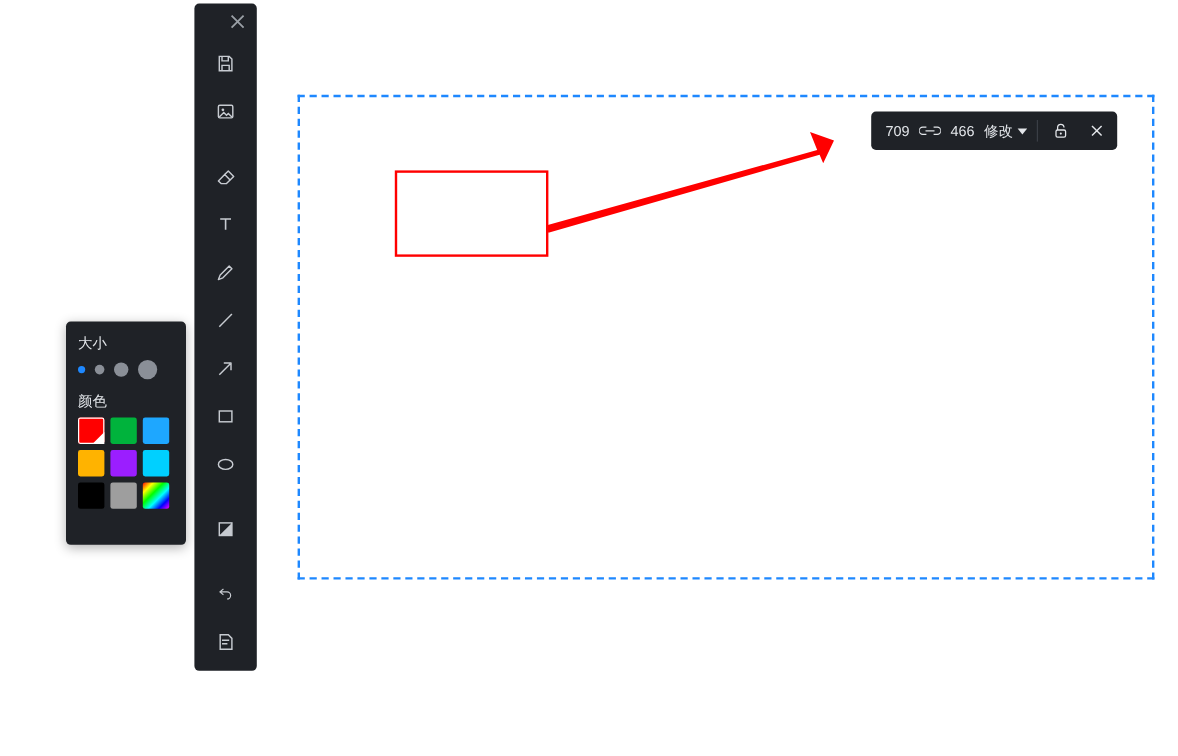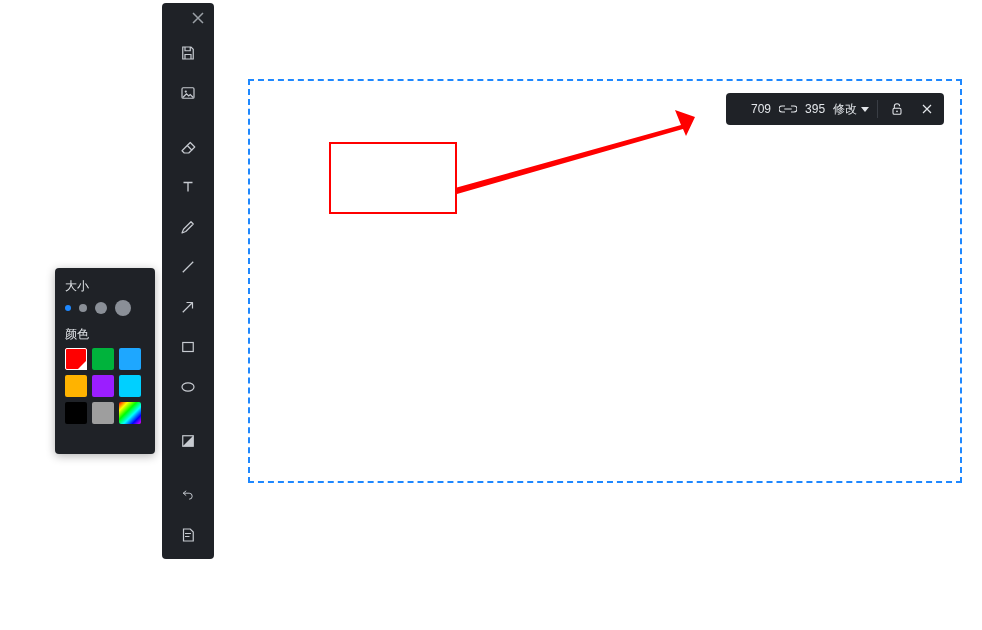--- a/index.html
+++ b/index.html
@@ -149,21 +149,21 @@
       position: absolute;
       left: 726px;
       top: 93px;
       height: 32px;
       background: #1f2227;
       border-radius: 4px;
       display: flex;
       align-items: center;
       color: #e3e6ea;
       font-size: 12px;
-      padding: 0 6px 0 25px;
+      padding: 0 6px 0 12px;
       gap: 8px;
     }
     .size-bar svg.link { width: 18px; height: 12px; }
     .size-bar .modify {
       display: flex;
       align-items: center;
       gap: 4px;
       cursor: pointer;
     }
     .size-bar .modify .caret {
@@ -301,21 +301,21 @@
 <svg class="arrow-svg" viewBox="0 0 240 90">
   <polygon points="0,78 226,15 220,0 240,7 231,26 228,19 2,84" fill="#ff0000"></polygon>
 </svg>
 
 <div class="size-bar">
   <span>709</span>
   <svg class="link" viewBox="0 0 24 16">
     <path d="M8 8H4a4 4 0 0 1 0-8h4M16 0h4a4 4 0 0 1 0 8h-4" transform="translate(0 4)" fill="none" stroke="currentColor" stroke-width="1.4"></path>
     <path d="M7 8h10" stroke="currentColor" stroke-width="1.4" transform="translate(0 0)"></path>
   </svg>
-  <span>395</span>
+  <span>466</span>
   <div class="modify">
     <span>修改</span>
     <span class="caret"></span>
   </div>
   <div class="divider"></div>
   <div class="icon-btn">
     <svg viewBox="0 0 24 24">
       <path d="M8 11V8a4 4 0 0 1 8 0" fill="none" stroke="currentColor" stroke-width="1.6"></path>
       <rect x="6" y="11" width="12" height="9" rx="2" fill="none" stroke="currentColor" stroke-width="1.6"></rect>
       <circle cx="12" cy="15.5" r="1.3" fill="currentColor"></circle>

